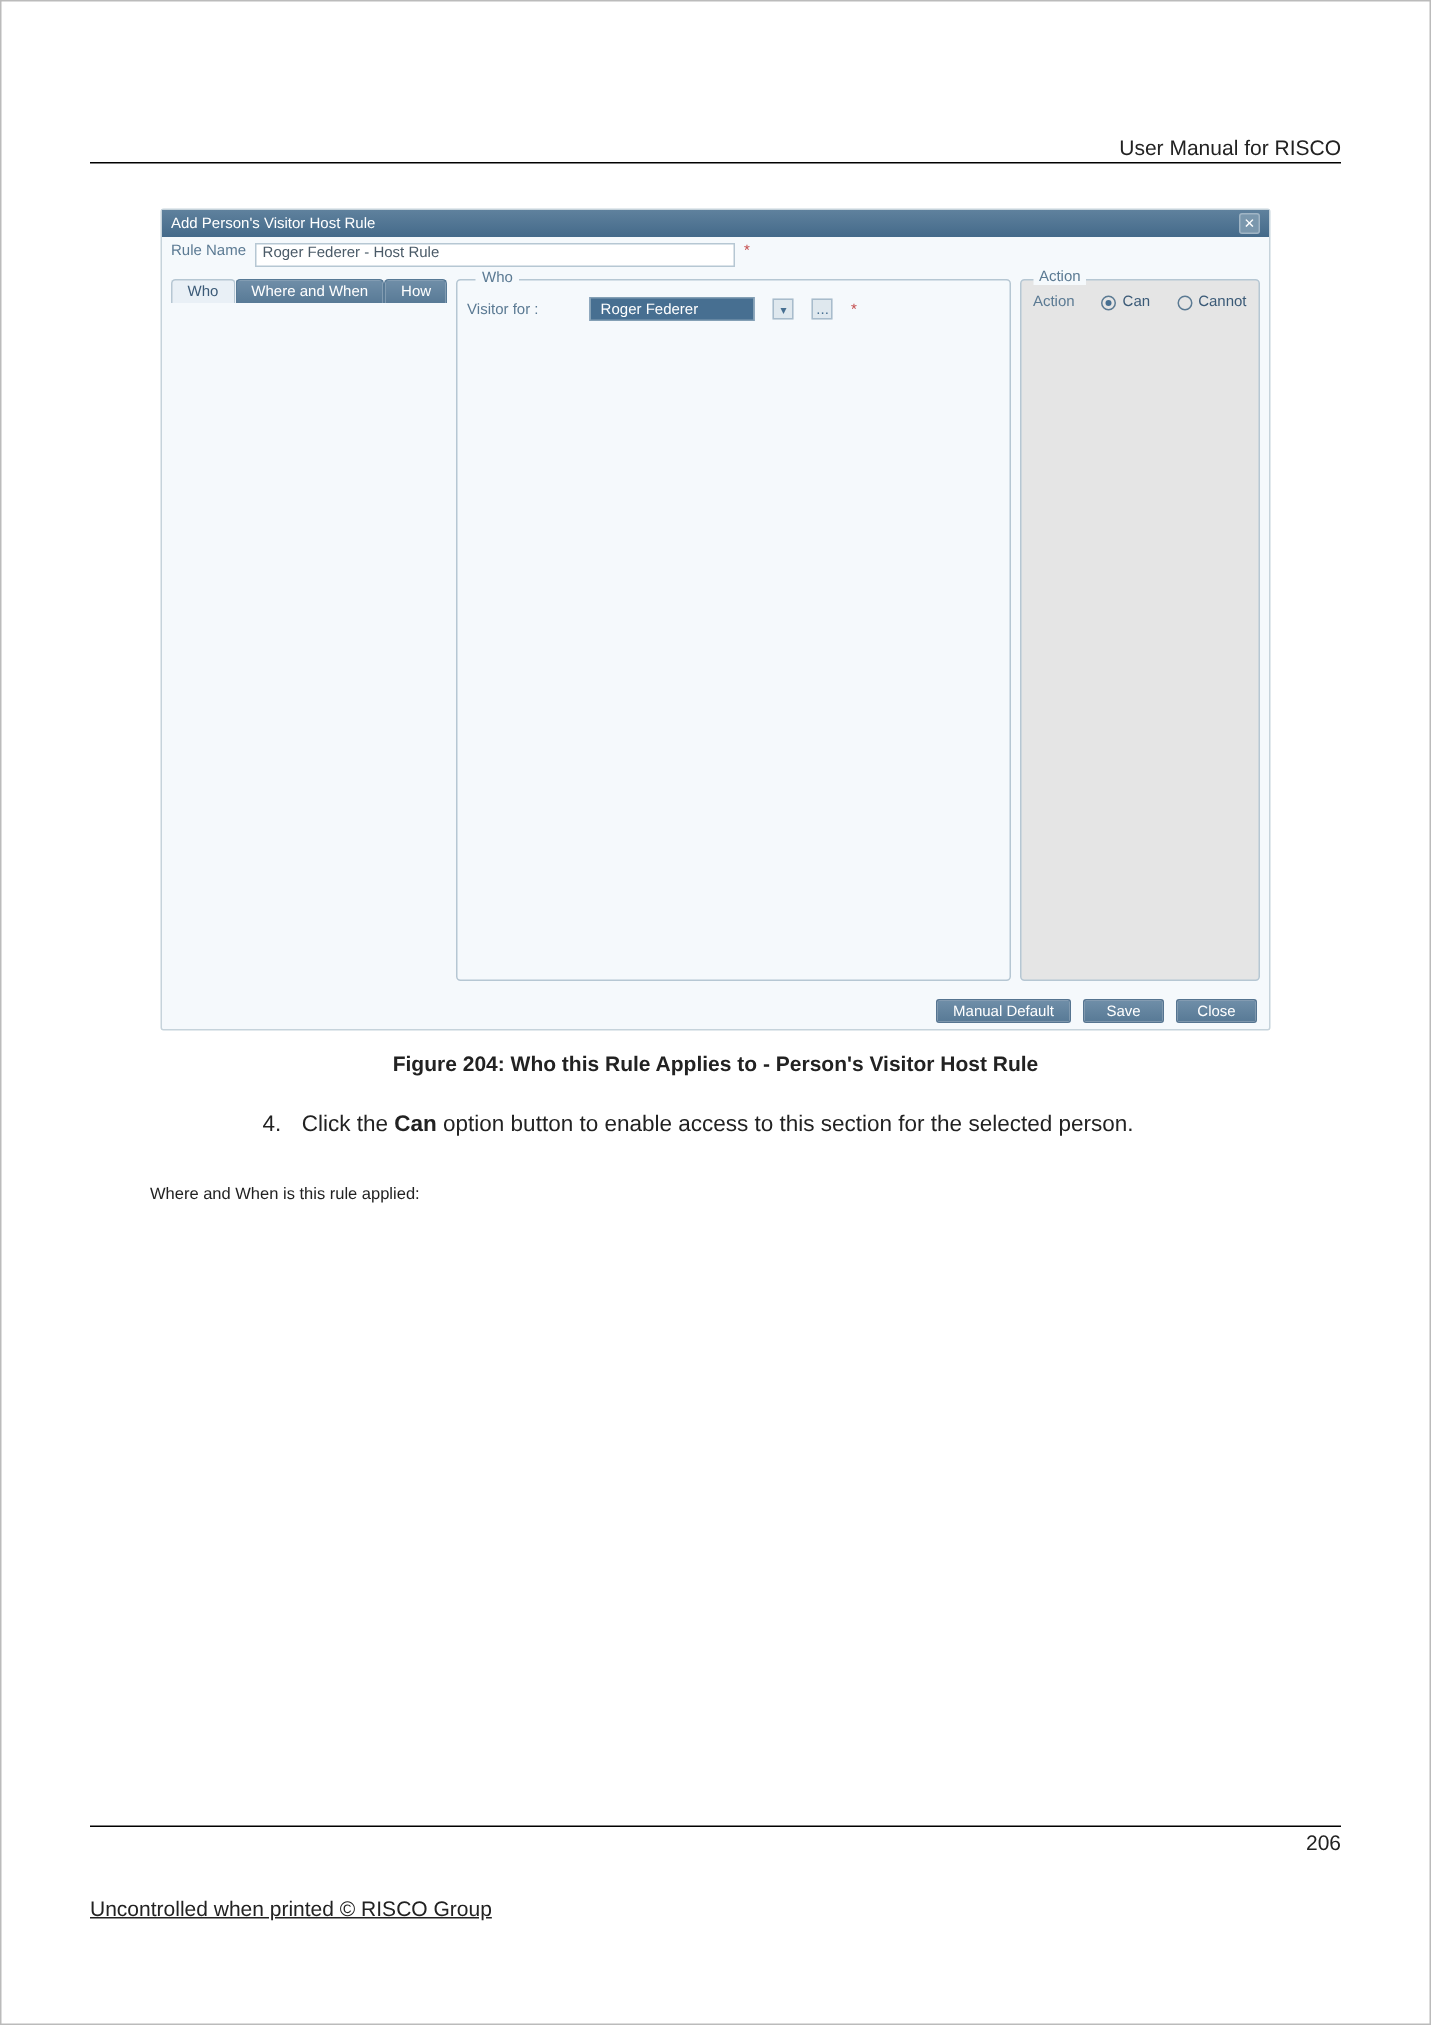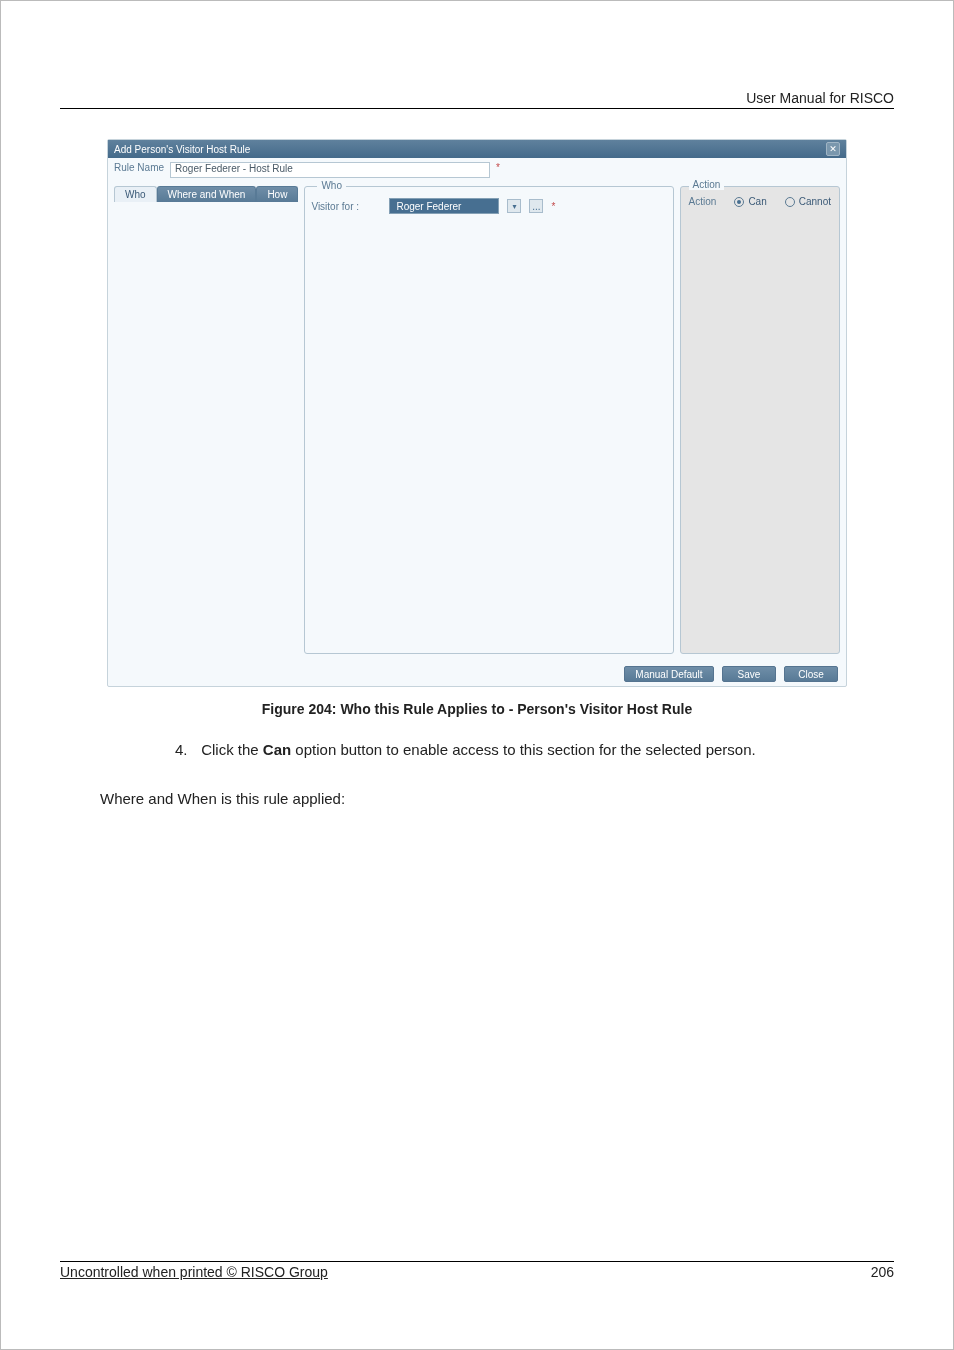--- a/index.html
+++ b/index.html
@@ -30,21 +30,21 @@
     position: absolute;
     left: 60px;
     right: 60px;
     bottom: 70px;
     border-top: 1px solid #000;
     display: flex;
     justify-content: space-between;
     font-size: 14px;
     padding-top: 2px;
   }
-  .footer .left { text-decoration: underline; }
+  .footer .left { text-decoration: underline; margin-top: 44px; }
   
   .shot {
     width: 740px;
     height: 548px;
     margin: 0 auto 14px auto;
     border: 1px solid #c6d3db;
     background: #f5f9fc;
     font-size: 10px;
     color: #3b5a77;
     display: flex;
@@ -199,21 +199,21 @@
     font-weight: bold;
     margin: 6px 0 22px 0;
   }
   .ol {
     margin-left: 115px;
     font-size: 15px;
     line-height: 1.5;
   }
   .ol .num { display:inline-block; width: 22px; }
   .section-text {
-    font-size: 15px;
+    font-size: 11px;
     margin: 28px 0 14px 40px;
   }
 </style>
 </head>
 <body>
 
 <div class="page">
   <div class="header-line">User Manual for RISCO</div>
 
   <div class="shot">
@@ -229,21 +229,21 @@
 
     <div class="stage">
       <div class="tabs">
         <div class="tab active">Who</div>
         <div class="tab inactive">Where and When</div>
         <div class="tab inactive">How</div>
       </div>
 
       <div class="panel" style="flex:1;">
         <span class="panel-legend">Who</span>
-        <div class="row" style="margin-top:-6px;">
+        <div class="row" style="margin-top:-6px;gap:12px;">
           <span class="label" style="width:70px;">Visitor for :</span>
           <span class="select">
             <span>Roger Federer</span>
           </span>
           <span class="dd-btn">▾</span>
           <span class="sq-btn">...</span>
           <span style="color:#c34b4b;">*</span>
         </div>
         <div style="flex:1;"></div>
       </div>

